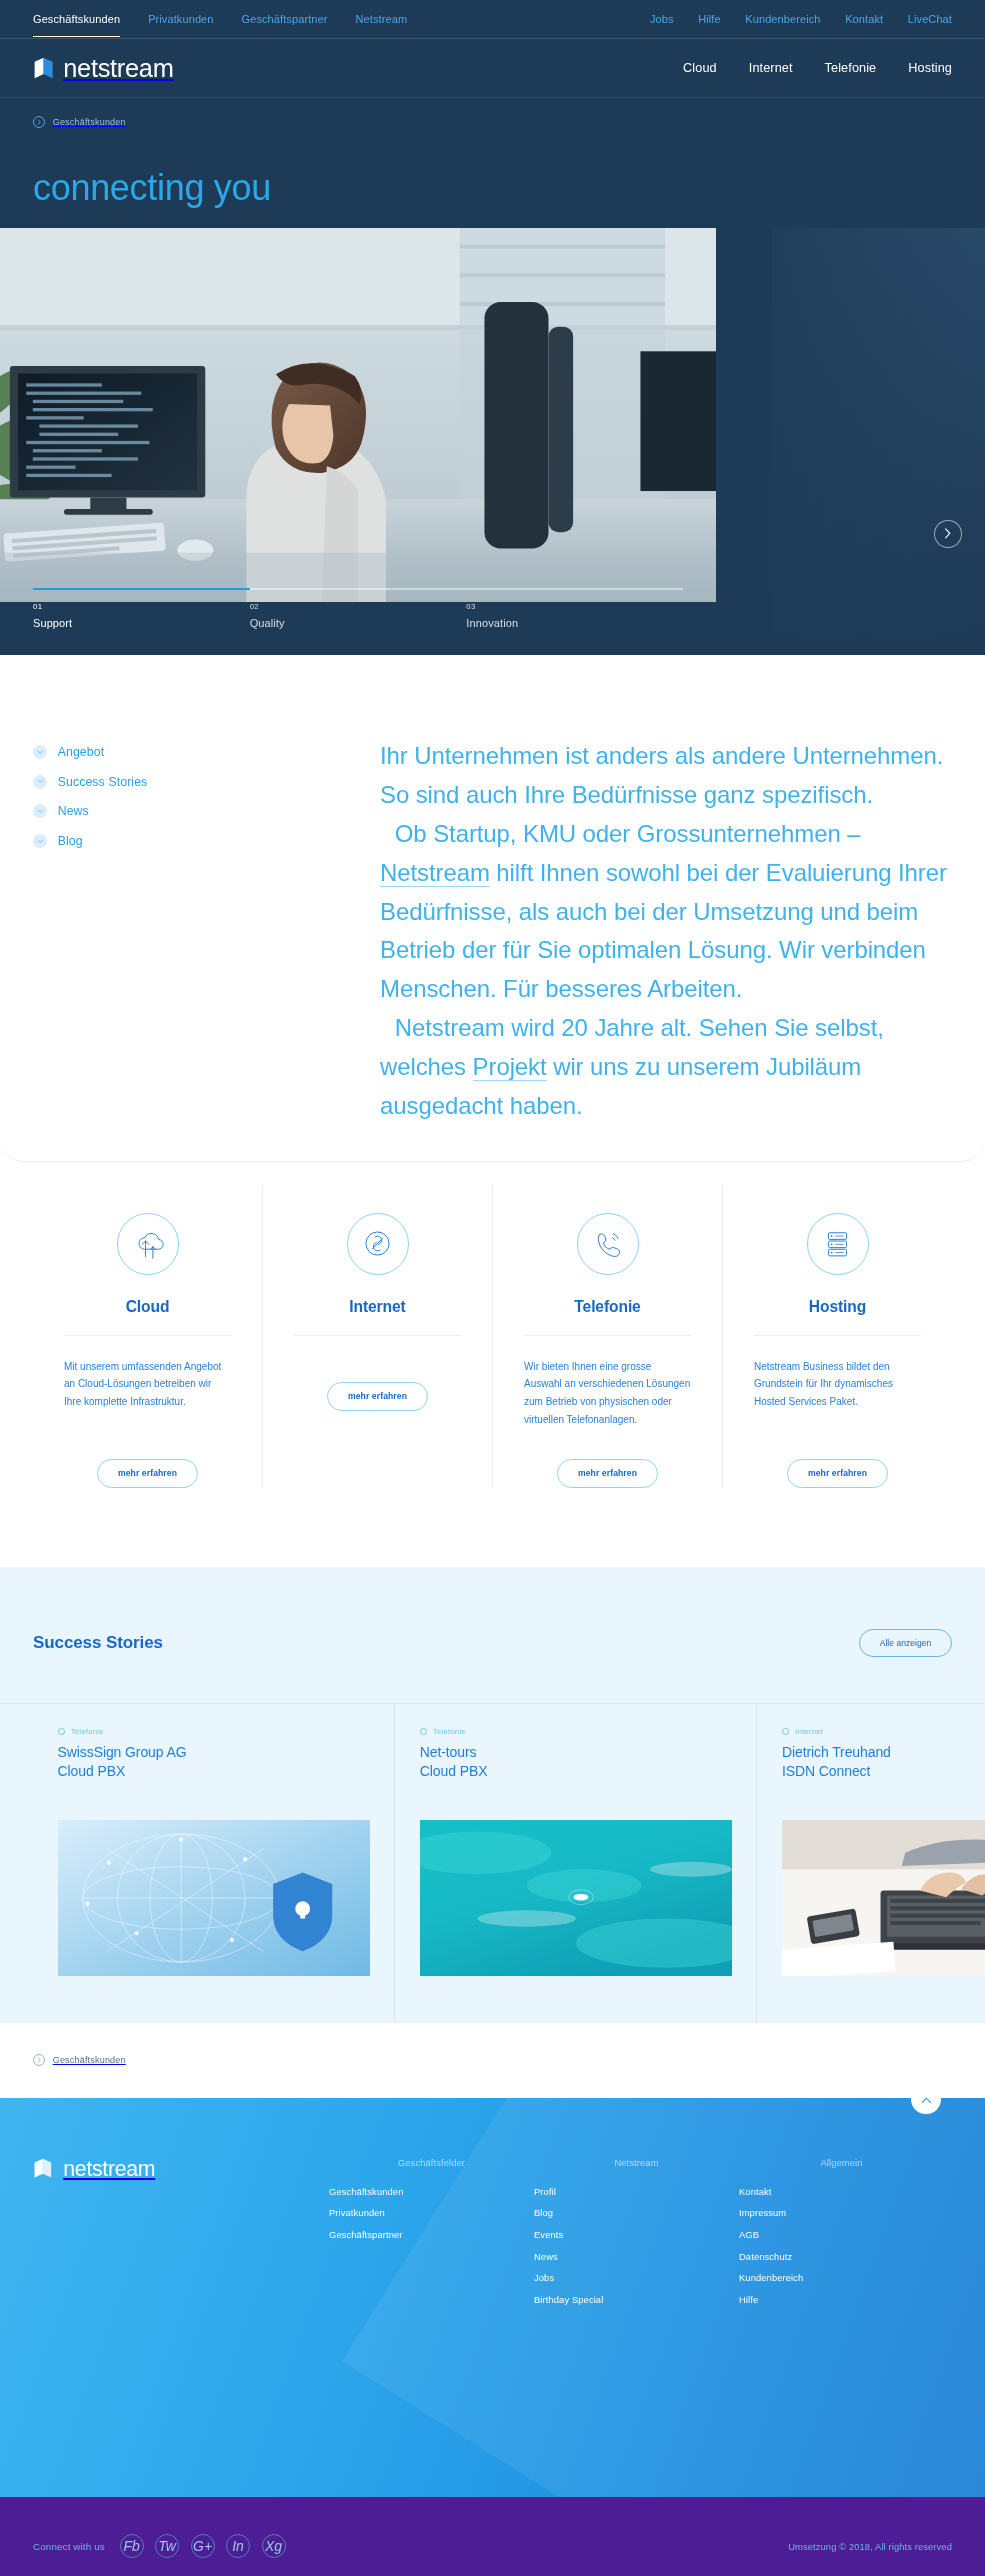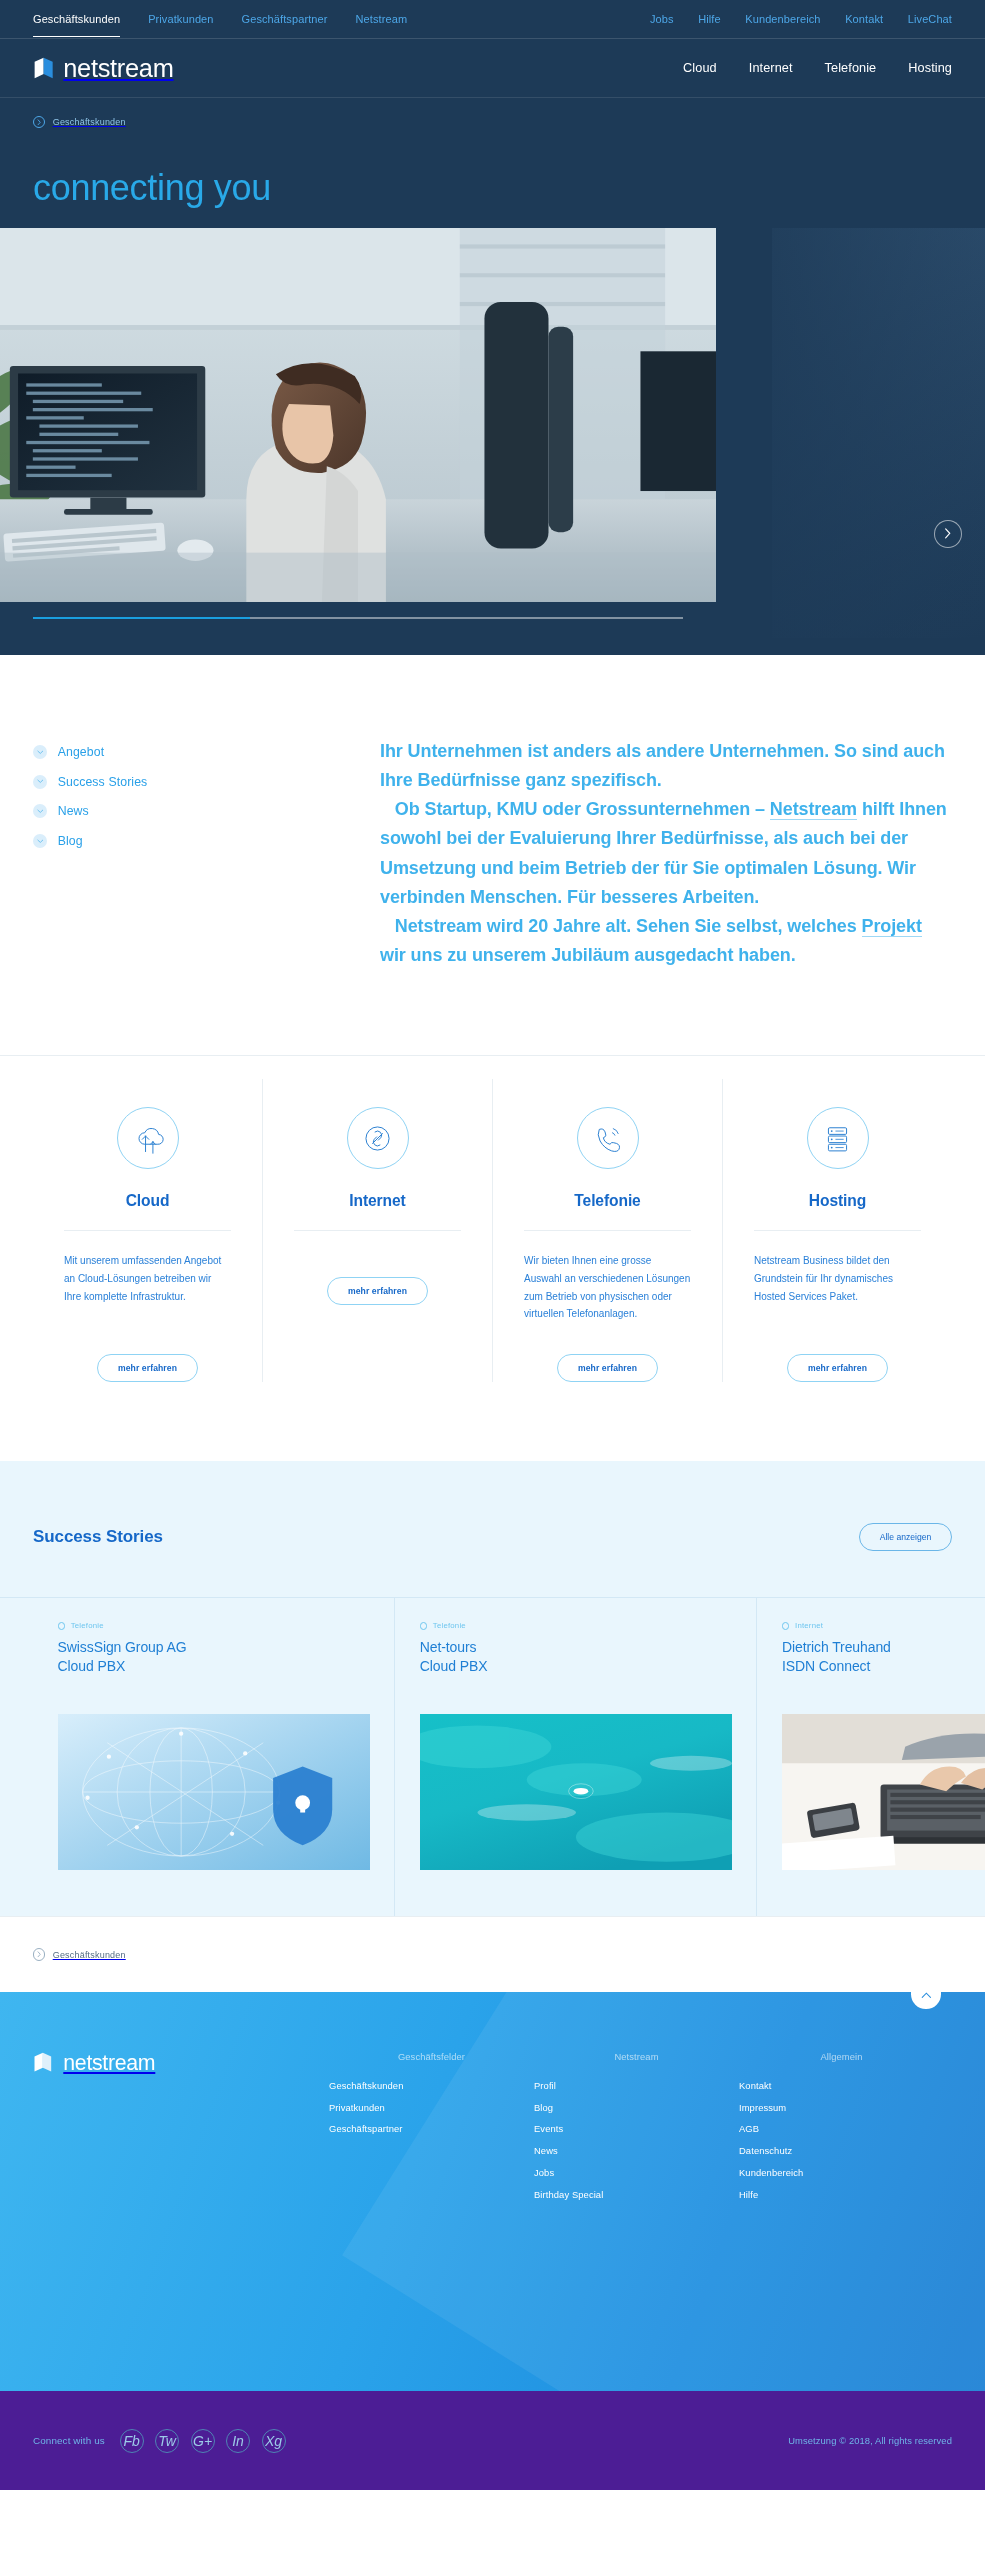--- a/index.html
+++ b/index.html
@@ -162,22 +162,23 @@
   .slide-items { display: flex; }
   .slide-item { flex: 1 1 0; }
   .slide-num { font-size: 7.8px; color: rgba(255,255,255,.82); letter-spacing: 0.3px; display:block; margin-bottom:4.9px;}
   .slide-lbl { font-size: 11px; color: rgba(255,255,255,.82); letter-spacing: 0.1px; }
   .slide-item.on .slide-num { color:#fff; }
   .slide-item.on .slide-lbl { color:#fff; }
 
   
   .intro {
     display: flex;
-    padding: 82px 33px 85px 33px;
+    padding: 82px 33px 35px 33px;
     border-bottom: 0.8px solid #e8eef2;
+    border-radius: 24px;
   }
   .intro-side { width: 296px; padding-top: 8.2px; }
   .side-item {
     display: flex;
     align-items: center;
     gap: 10.7px;
     margin-bottom: 15.6px;
   }
   .side-chev {
     width: 14px; height: 14px;
@@ -187,24 +188,24 @@
     flex: none;
   }
   .side-item a {
     font-size: 12.3px;
     color: #29a0e8;
     text-decoration: none;
     letter-spacing: 0.1px;
   }
   .intro-body { flex: 1; padding-left: 51px; }
   .intro-body p {
-    font-size: 18px;
+    font-size: 24px;
     line-height: 1.62;
     color: #3fb2ec;
-    font-weight: 700;
+    font-weight: 400;
     letter-spacing: -0.1px;
   }
   .intro-body p + p { text-indent: 14.8px; }
   .intro-body a {
     color: #3fb2ec;
     text-decoration: none;
     border-bottom: 0.8px solid #9dd8f6;
   }
 
   
@@ -551,20 +552,34 @@
             <path d="M2 1 L7 6.5 L2 12" fill="none" stroke="#ffffff" stroke-width="1.4" stroke-linecap="round"></path>
           </svg>
       </span>
     </div>
 
     <div class="slide-nav">
       <div class="slide-track">
         <i class="on"></i>
         <i></i>
         <i></i>
+      </div>
+      <div class="slide-items">
+        <div class="slide-item on">
+          <span class="slide-num">01</span>
+          <span class="slide-lbl">Support</span>
+        </div>
+        <div class="slide-item">
+          <span class="slide-num">02</span>
+          <span class="slide-lbl">Quality</span>
+        </div>
+        <div class="slide-item">
+          <span class="slide-num">03</span>
+          <span class="slide-lbl">Innovation</span>
+        </div>
       </div>
     </div>
   </section>
 </div>
 
 <section class="intro">
   <aside class="intro-side">
     <div class="side-item">
       <span class="side-chev">
         <svg width="6.6" height="4.9" viewBox="0 0 8 6">

